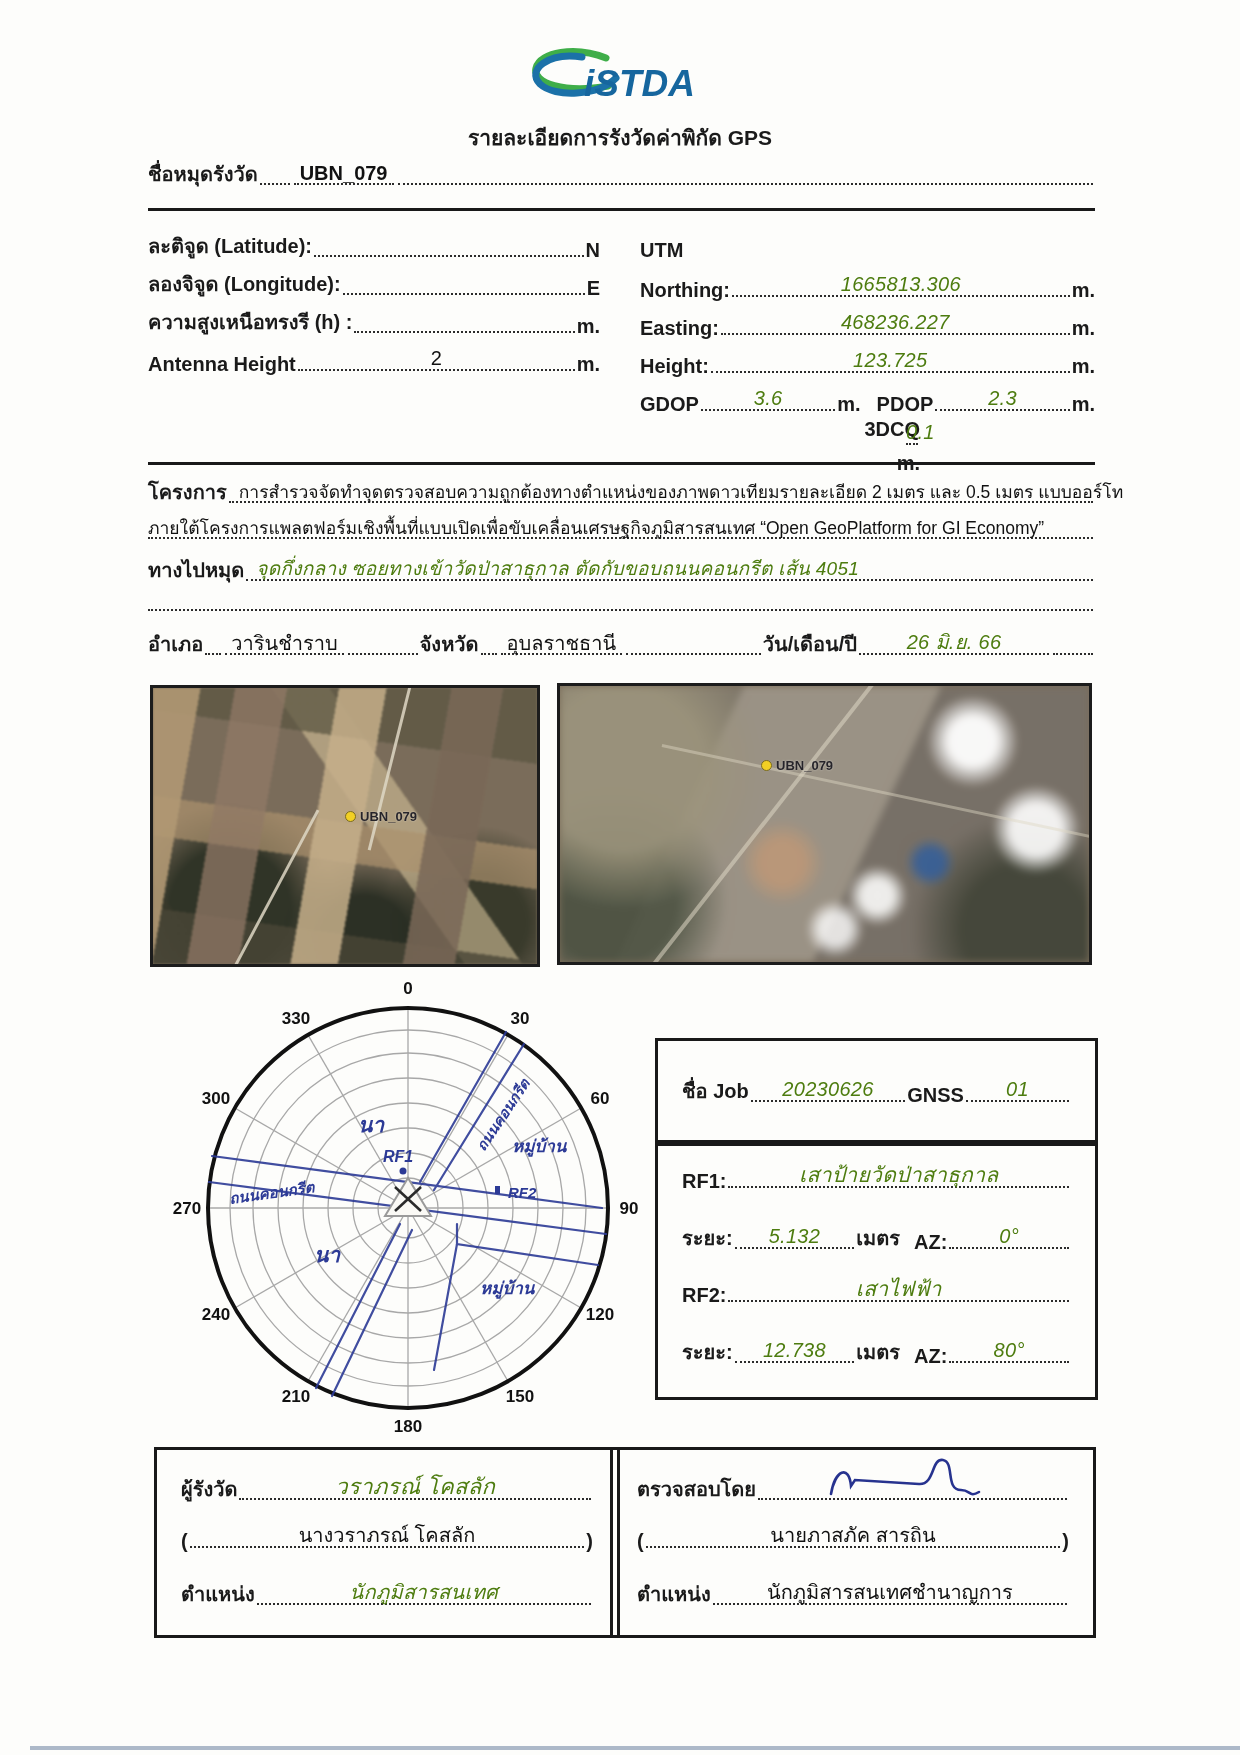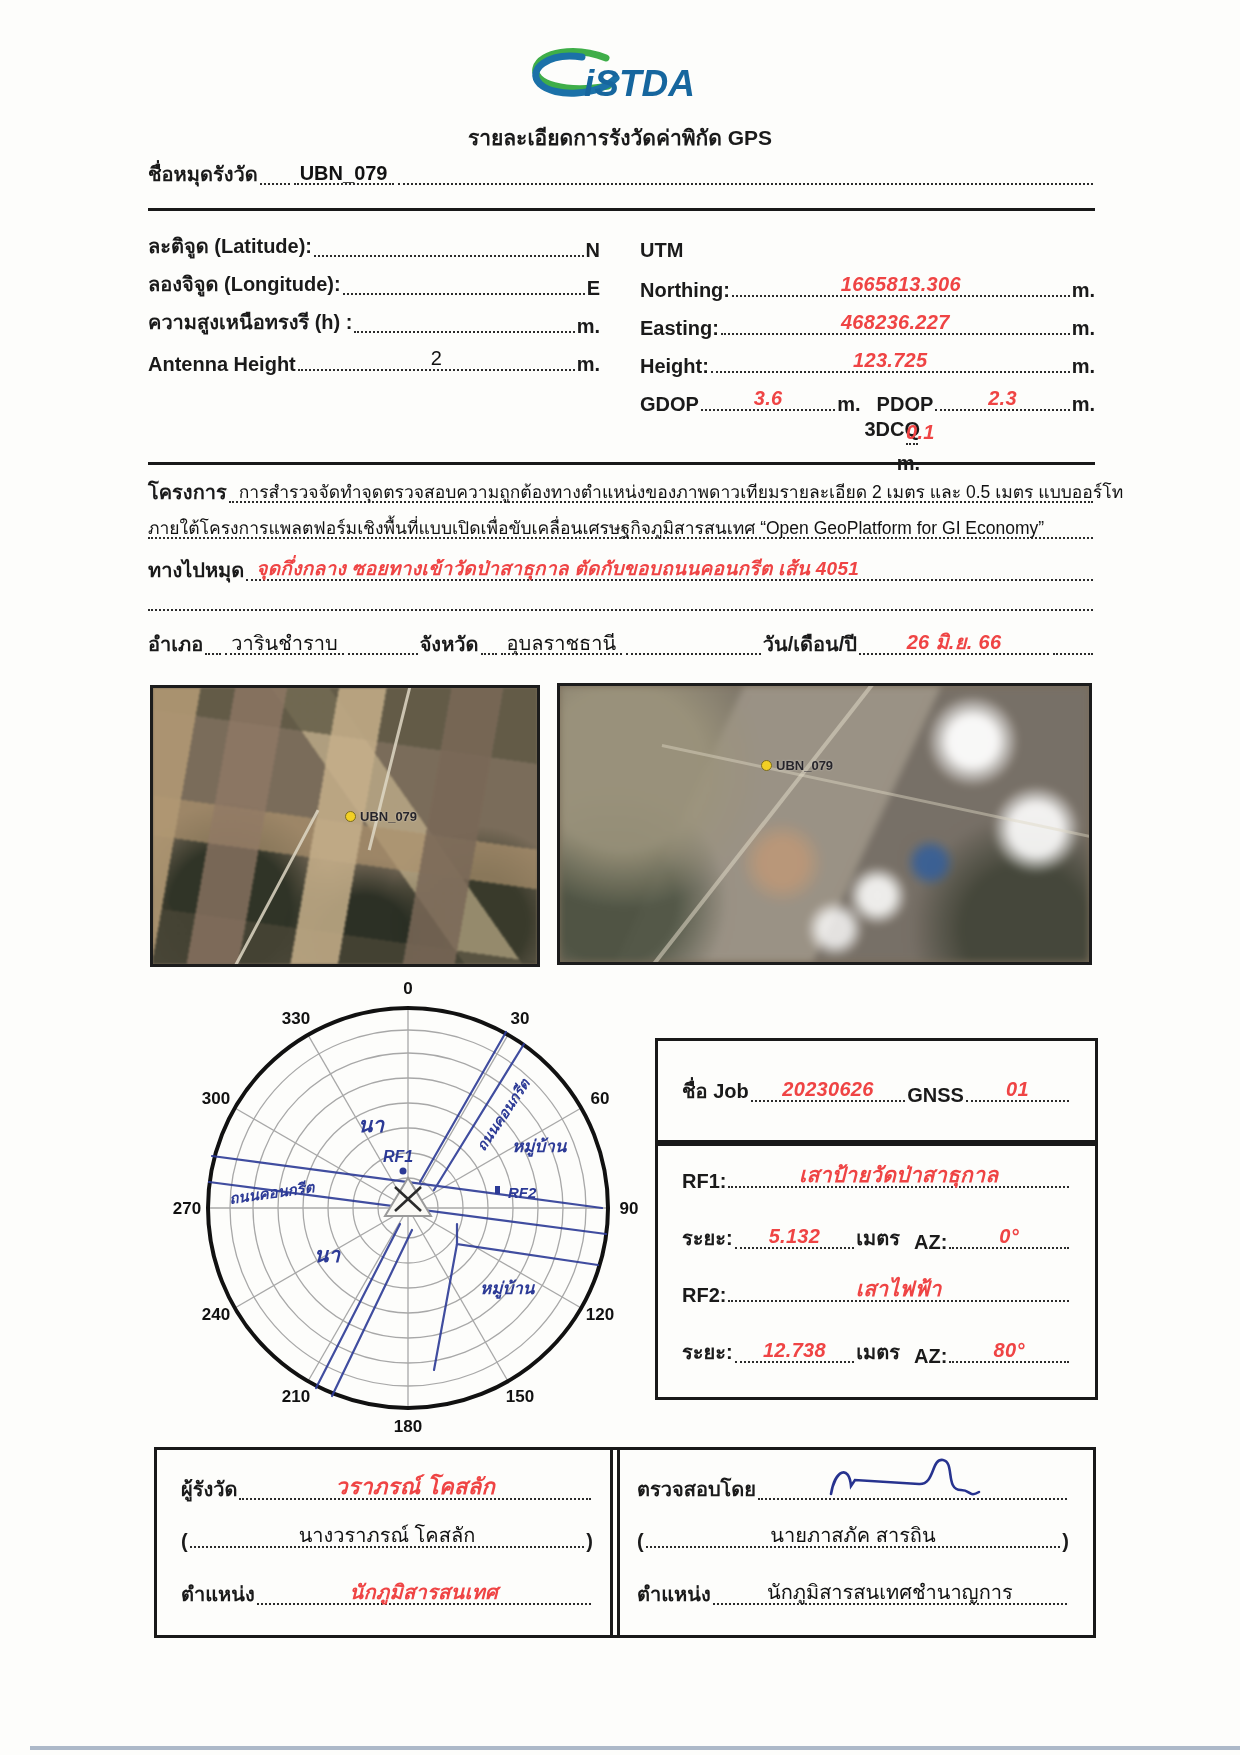--- a/index.html
+++ b/index.html
@@ -11,21 +11,21 @@
   }
   .abs{position:absolute;}
   .bold{font-weight:700;}
   .row{display:flex;align-items:flex-end;}
   .lbl{white-space:nowrap;padding-bottom:2px;}
   .dots{flex:1;position:relative;border-bottom:2px dotted #2b2b2b;margin:0 2px 7px 2px;min-width:12px;height:2px;}
   .dots.w16{flex:0 0 16px;} .dots.w30{flex:0 0 30px;}
   .fill{position:absolute;left:0;right:0;bottom:0;text-align:center;white-space:nowrap;line-height:1.05;}
   .fill.left{right:auto;left:10px;text-align:center;}
   .onln{border-bottom:2px dotted #2b2b2b;margin:0 2px 7px 2px;padding:0 6px;white-space:nowrap;line-height:1;}
-  .hw{color:#ef4444;font-style:italic;font-weight:700;letter-spacing:.3px;}
+  .hw{color:#4d7c0f;font-style:italic;font-weight:400;letter-spacing:.3px;}
   .typed{color:#111;}
   .hr{background:#191919;height:3px;}
   
   .header{left:0;top:48px;width:1240px;text-align:center;}
   .subtitle{margin-top:4px;font-weight:700;font-size:21px;}
   
   .col{display:flex;flex-direction:column;}
   .col .row{height:38px;}
   .secttl{font-weight:700;height:36px;display:flex;align-items:flex-end;padding-bottom:4px;}
   

